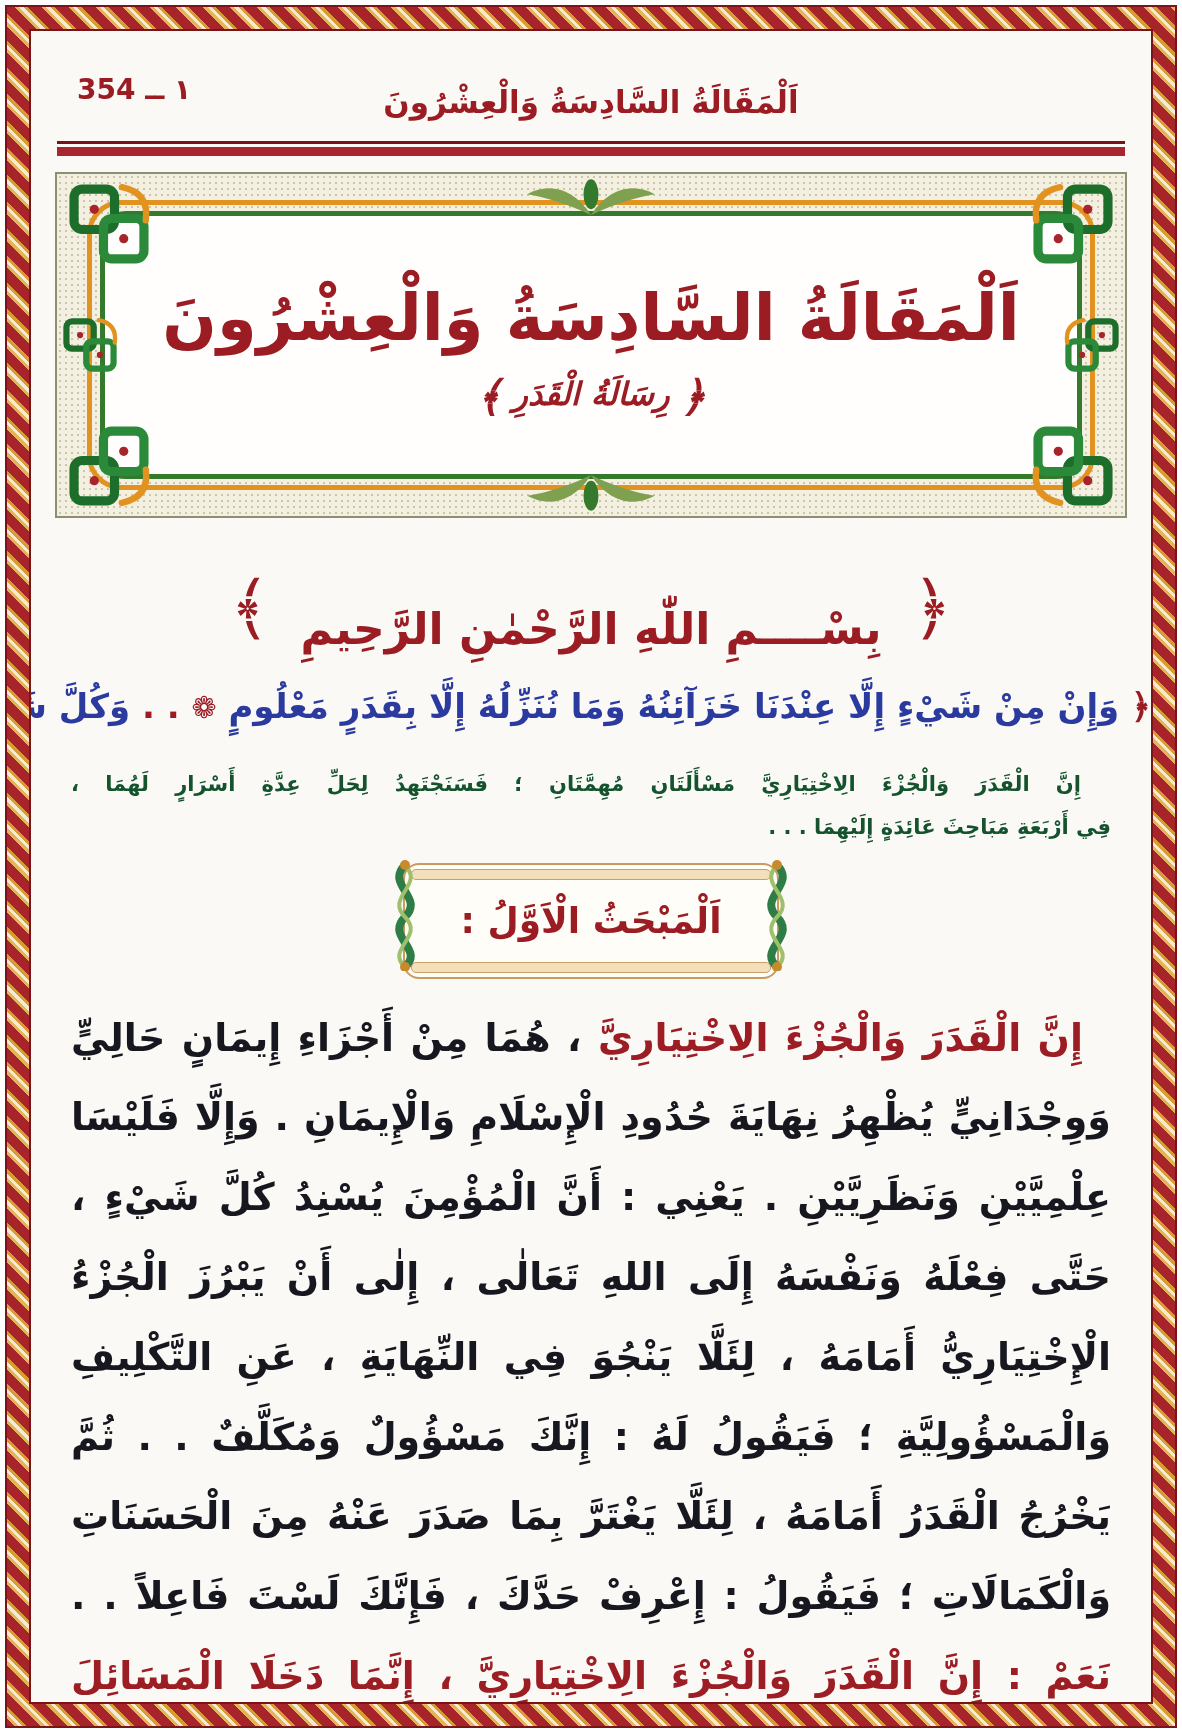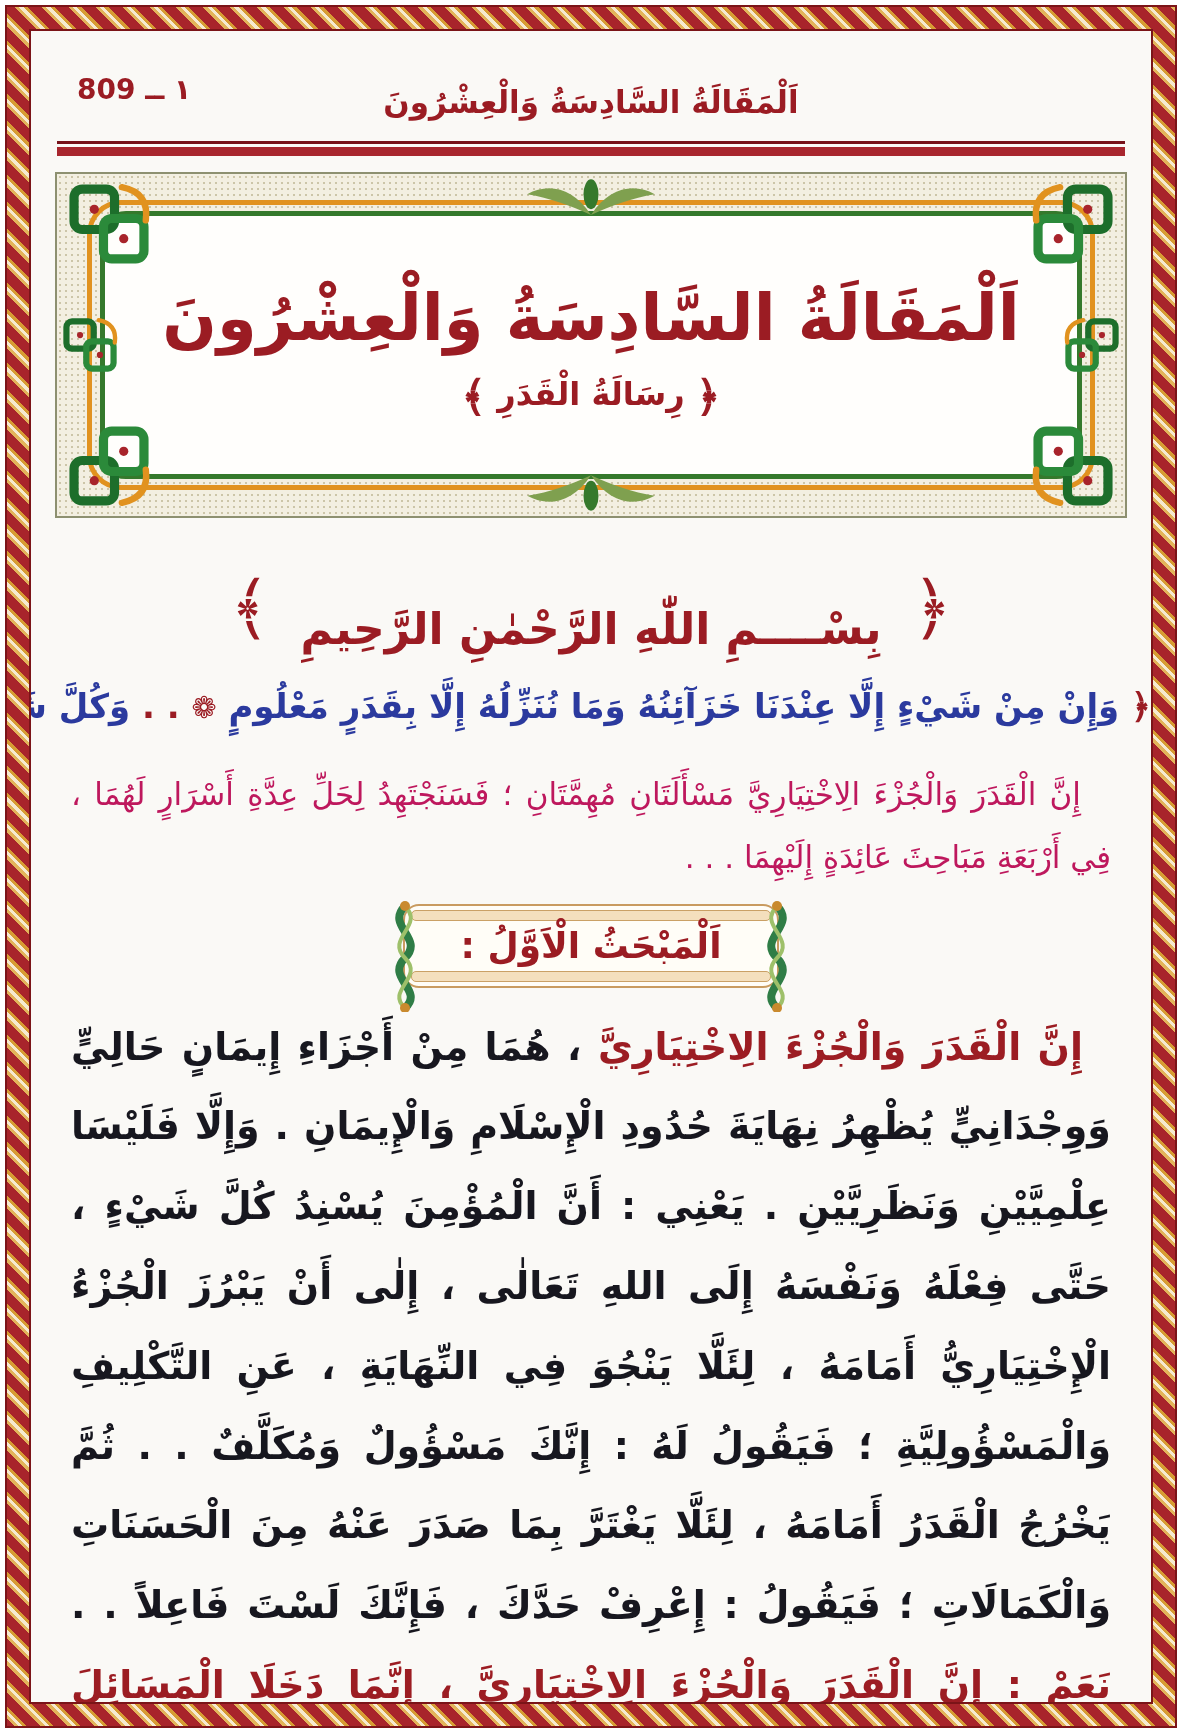--- a/index.html
+++ b/index.html
@@ -32,21 +32,21 @@
     background-color:#f3efe1;
     background-image:radial-gradient(#ccc5a8 1.1px,rgba(0,0,0,0) 1.2px);
     background-size:6px 6px;
     border:2px solid #8d9070;
   }
   .frame-orange{position:absolute;inset:26px 30px;border:5px solid #e1921f;border-radius:34px;}
   .frame-green{position:absolute;inset:37px 43px;border:5px solid #35792c;border-radius:26px;background:#fffefc;}
   .frame-content{position:absolute;inset:42px 48px;display:flex;flex-direction:column;
     align-items:center;justify-content:center;gap:6px;direction:rtl;}
   .main-title{margin:0;font-size:64px;line-height:1.5;color:#9b1c23;font-weight:bold;white-space:nowrap;}
-  .subtitle{font-size:32px;color:#9b1c23;font-weight:bold;}
+  .subtitle{font-size:32px;color:#9b1c23;font-weight:bold;font-style:italic;}
   .subtitle .bracket{font-size:42px;vertical-align:-6px;}
   .knot{position:absolute;width:92px;height:92px;}
   .knot.tl{top:4px;left:6px;}
   .knot.tr{top:4px;right:6px;transform:scaleX(-1);}
   .knot.bl{bottom:4px;left:6px;transform:scaleY(-1);}
   .knot.br{bottom:4px;right:6px;transform:scale(-1,-1);}
   .knot.ml{left:2px;top:50%;transform:translateY(-50%);width:62px;height:62px;}
   .knot.mr{right:2px;top:50%;transform:translateY(-50%) scaleX(-1);width:62px;height:62px;}
   .palmette{position:absolute;left:50%;width:150px;height:42px;}
   .palmette.top{top:3px;transform:translateX(-50%);}
@@ -54,25 +54,25 @@
   
   .basmala{margin-top:44px;display:flex;align-items:center;justify-content:center;gap:30px;color:#9b1c23;}
   .basmala .b-text{font-size:44px;font-weight:bold;direction:rtl;margin-top:41px;}
   .basmala .b-bracket{font-size:70px;line-height:1;}
   
   .verse{margin-top:14px;text-align:center;direction:rtl;color:#2b3a9e;font-weight:bold;}
   .verse p{margin:0;font-size:34px;line-height:2.25;white-space:nowrap;}
   .verse .red{color:#9b1c23;}
   .verse .rosette{font-size:30px;}
   
-  .intro{margin:18px 40px 0;direction:rtl;color:#be185d;font-weight:normal;font-size:31px;line-height:2.05;}
+  .intro{margin:18px 40px 0;direction:rtl;color:#14532d;font-weight:bold;font-size:21px;line-height:2.05;}
   .intro .l1{text-align:justify;text-align-last:justify;text-indent:30px;}
   .intro .l2{text-align:right;}
   
-  .banner{position:relative;width:436px;height:84px;margin:14px auto 8px;}
+  .banner{position:relative;width:436px;height:116px;margin:14px auto 8px;}
   .banner-box{position:absolute;top:0;bottom:0;left:30px;right:30px;
     border:2px solid #c99b60;border-radius:16px;background:#fffdf7;}
   .banner-box::before,.banner-box::after{content:"";position:absolute;left:6px;right:6px;height:9px;
     background:#f4dfbd;border:1px solid #caa065;border-radius:5px;}
   .banner-box::before{top:4px;}
   .banner-box::after{bottom:4px;}
   .banner-label{position:absolute;inset:0;display:flex;align-items:center;justify-content:center;
     font-size:36px;font-weight:bold;color:#9b1c23;direction:rtl;}
   .vine{position:absolute;top:-4px;height:112px;width:44px;}
   .vine.left{left:10px;}
@@ -106,21 +106,21 @@
       <path d="M80 40 C 100 10, 126 6, 148 18 C 124 22, 102 30, 80 40" fill="#7fa04f"></path>
       <ellipse cx="80" cy="18" rx="8" ry="16" fill="#35792c"></ellipse>
     </g>
   </defs>
 </svg>
 
 <div class="border-frame">
   <div class="page-inner" lang="ar">
 
     <header class="header">
-      <div class="page-number">١ ــ 809</div>
+      <div class="page-number">١ ــ 354</div>
       <div class="running-title">اَلْمَقَالَةُ السَّادِسَةُ وَالْعِشْرُونَ</div>
     </header>
 
     <div class="double-rule"></div>
 
     <section class="title-frame">
       <div class="frame-orange"></div>
       <div class="frame-green"></div>
       <svg class="knot tl" viewBox="0 0 100 100">
           <use href="#knot"></use>

